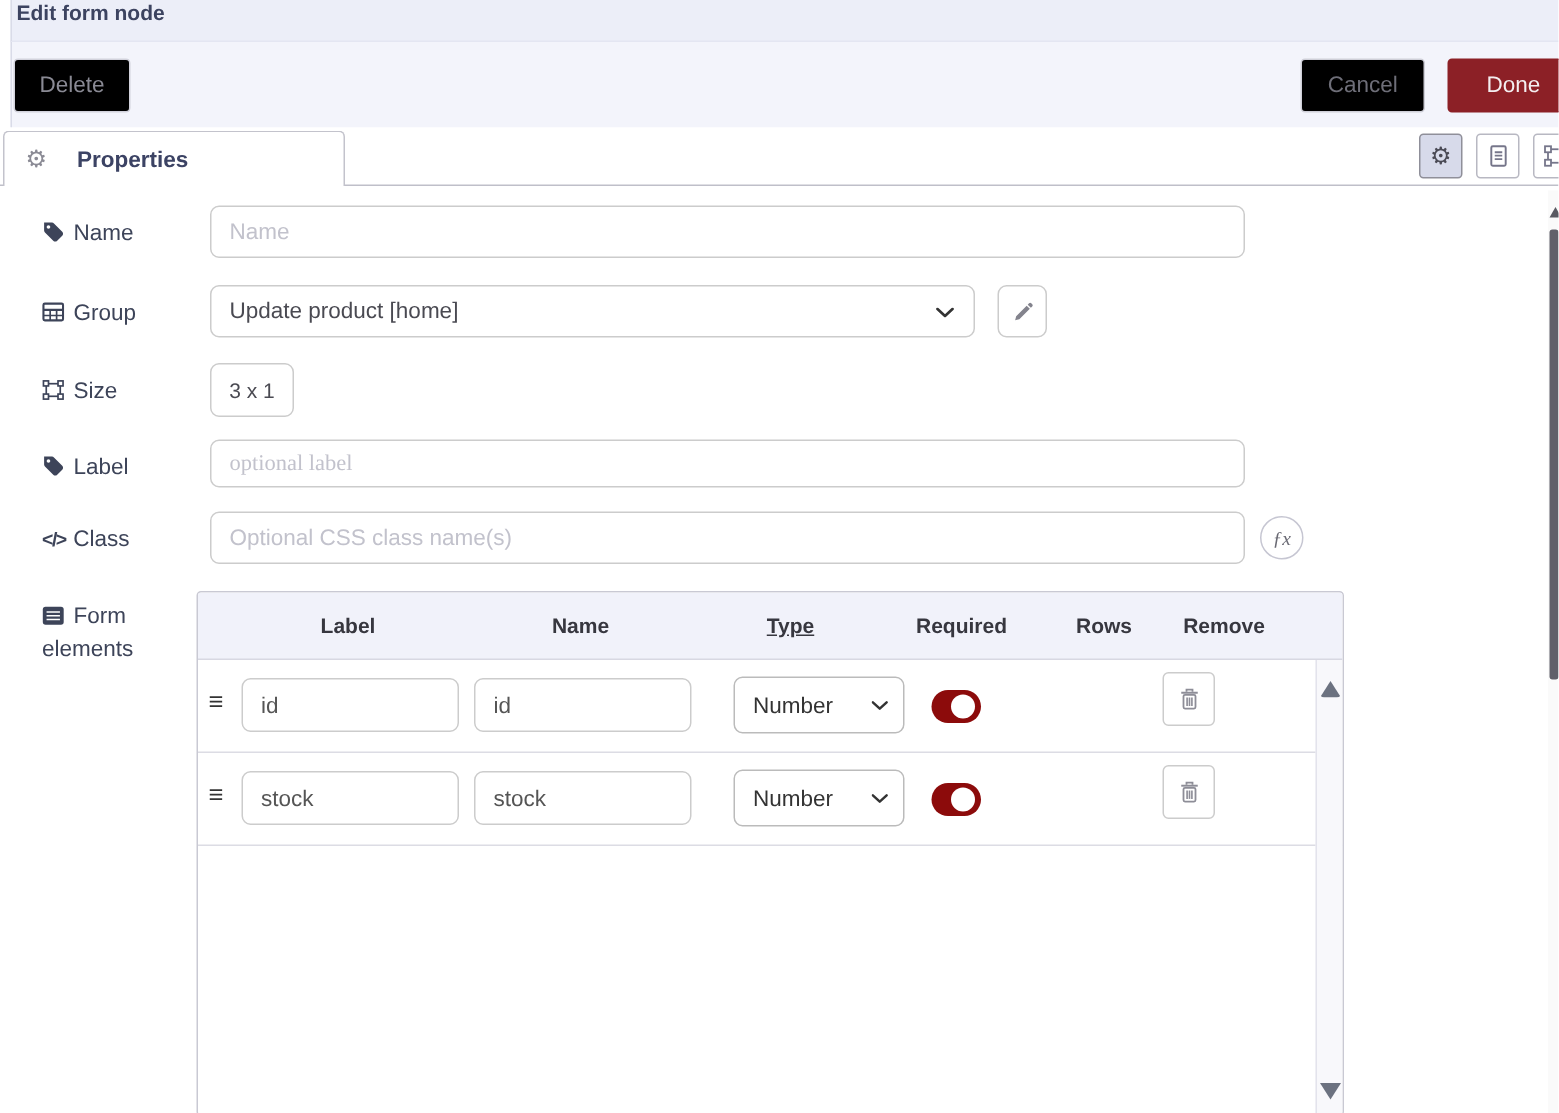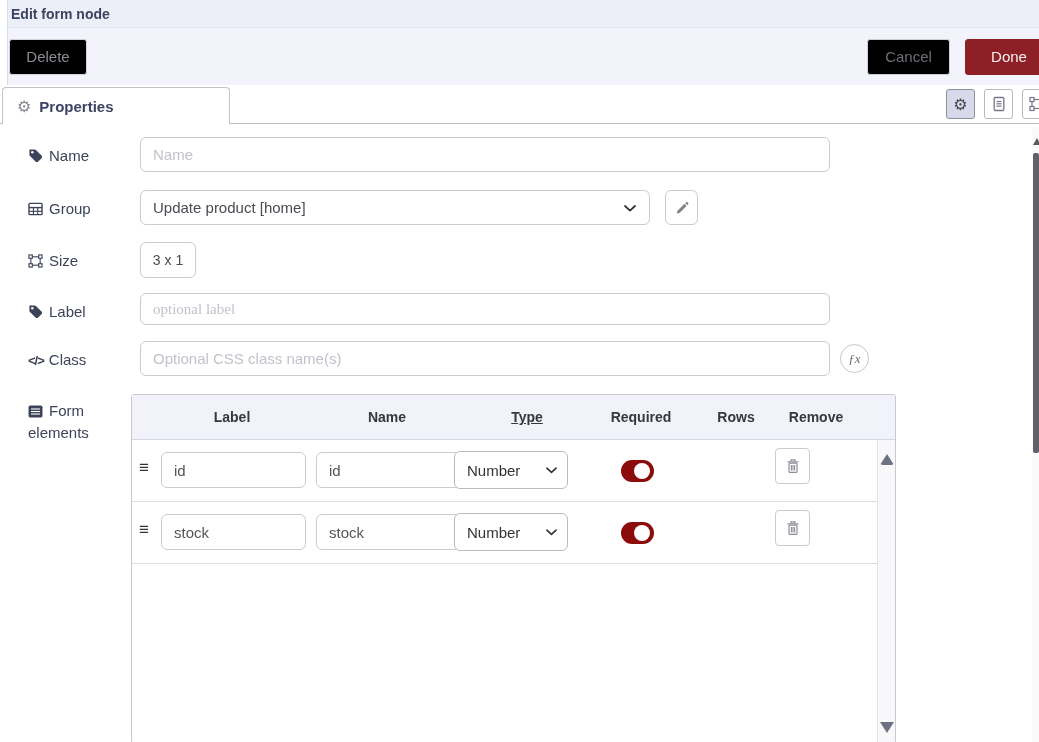--- a/index.html
+++ b/index.html
@@ -2,21 +2,21 @@
 <html><head>
 <meta charset="utf-8">
 <style>
   * { margin:0; padding:0; box-sizing:border-box; }
   html,body { width:1039px; height:742px; overflow:hidden; background:#fff;
               font-family:"Liberation Sans", sans-serif; }
   .page { position:relative; width:1039px; height:742px; overflow:hidden; }
 
   
   .dlg-header { height:28px; margin-left:7px; background:#ECEEF8;
-                border-left:1px solid #d9dbe8; display:flex; align-items:center;
+                border-left:1px solid #d9dbe8; display:flex; align-items:flex-start;
                 padding-left:3px; border-bottom:1px solid #e4e6f2; }
   .dlg-header .title { font-size:14px; font-weight:bold; color:#3C4360; }
 
   
   .toolbar { height:57px; margin-left:7px; background:#F3F4FB;
              border-left:1px solid #d9dbe8; display:flex; align-items:center; }
   .btn { font-size:15px; border-radius:3px; cursor:pointer; display:flex;
          align-items:center; justify-content:center; height:36px; background:#000000;
          border:1px solid #d2d2dc; }
   .btn-delete { width:78px; margin-left:1px; color:#8a8a94; }
@@ -26,21 +26,21 @@
               background:#8C2026; border:1px solid #8C2026; color:#F4EEF0; }
 
   
   .tabbar { position:relative; height:39px; background:#fff;
             border-bottom:1px solid #bfbfc9; }
   .tab-active { position:absolute; left:2px; top:2px; bottom:-1px; width:228px;
                 background:#fff; border:1px solid #c3c3cc; border-bottom:none;
                 border-radius:4px 4px 0 0; display:flex; align-items:center;
                 gap:8px; padding-left:14px; z-index:2; cursor:pointer; }
   .tab-active .gear-glyph { font-size:16px; color:#8b8b95; }
-  .tab-active .tab-label { font-size:15px; font-weight:bold; color:#3C4364; }
+  .tab-active .tab-label { font-size:15px; font-weight:bold; color:#3C4364;margin-left:12px; }
   .tabbar .iconbtn { position:absolute; top:4px; width:29px; height:30px;
                      background:#fff; border:1px solid #b8b8c2; border-radius:3px;
                      display:flex; align-items:center; justify-content:center;
                      cursor:pointer; }
   .iconbtn.active { background:#D7DAEA; border-color:#8f8f99; }
   .iconbtn .gear-glyph { font-size:16px; color:#4a4a55; }
   .ib-gear { right:64px; }
   .ib-doc  { right:26px; }
   .ib-appearance { right:-12px; }
 
@@ -89,21 +89,21 @@
   .eltable-head .hcell { position:absolute; top:14px; transform:translateX(-50%);
                          font-size:14px; font-weight:bold; color:#37373F; white-space:nowrap; }
   .hc0{left:100px;} .hc1{left:255px;} .hc2{left:395px;text-decoration:underline;} .hc3{left:509px;}
   .hc4{left:604px;} .hc5{left:684px;}
 
   .el-row { position:relative; height:62px; border-bottom:1px solid #dcdce4; }
   .el-row .drag { position:absolute; left:7px; top:19px; font-size:17px; font-weight:bold;
                   color:#333; cursor:grab; line-height:1; }
   .el-row .in-label { position:absolute; left:29px; top:12px; width:145px; height:36px; }
   .el-row .in-name  { position:absolute; left:184px; top:12px; width:145px; height:36px; }
-  .el-row .sel-type { position:absolute; left:322px; top:11px; width:114px; height:38px;
+  .el-row .sel-type { position:absolute; left:357px; top:11px; width:114px; height:38px;
                       border-color:#bbb; color:#333; padding-right:20px; }
   .el-row .sel-type svg.chev { right:10px; }
   .toggle { position:absolute; left:489px; top:20px; width:33px; height:22px;
             border-radius:11px; background:#8C0B0B; cursor:pointer; }
   .toggle .knob { position:absolute; top:3px; right:4px; width:16px; height:16px;
                   border-radius:50%; background:#fff; }
   .btn-trash { position:absolute; left:643px; top:8px; width:35px; height:36px;
                border:1px solid #ccc; border-radius:4px; background:#fff;
                display:flex; align-items:center; justify-content:center; cursor:pointer; }
 

